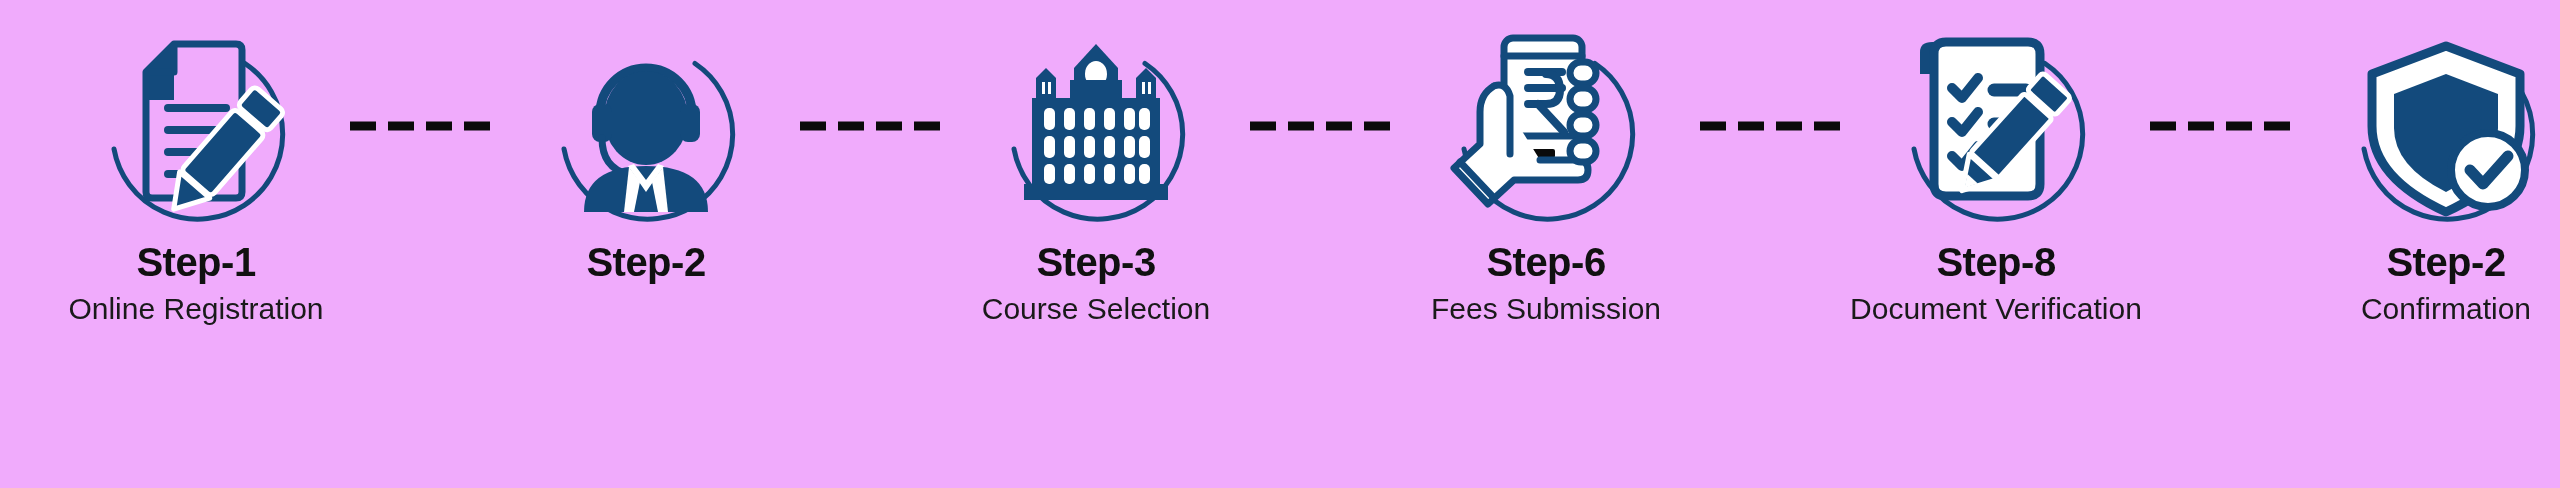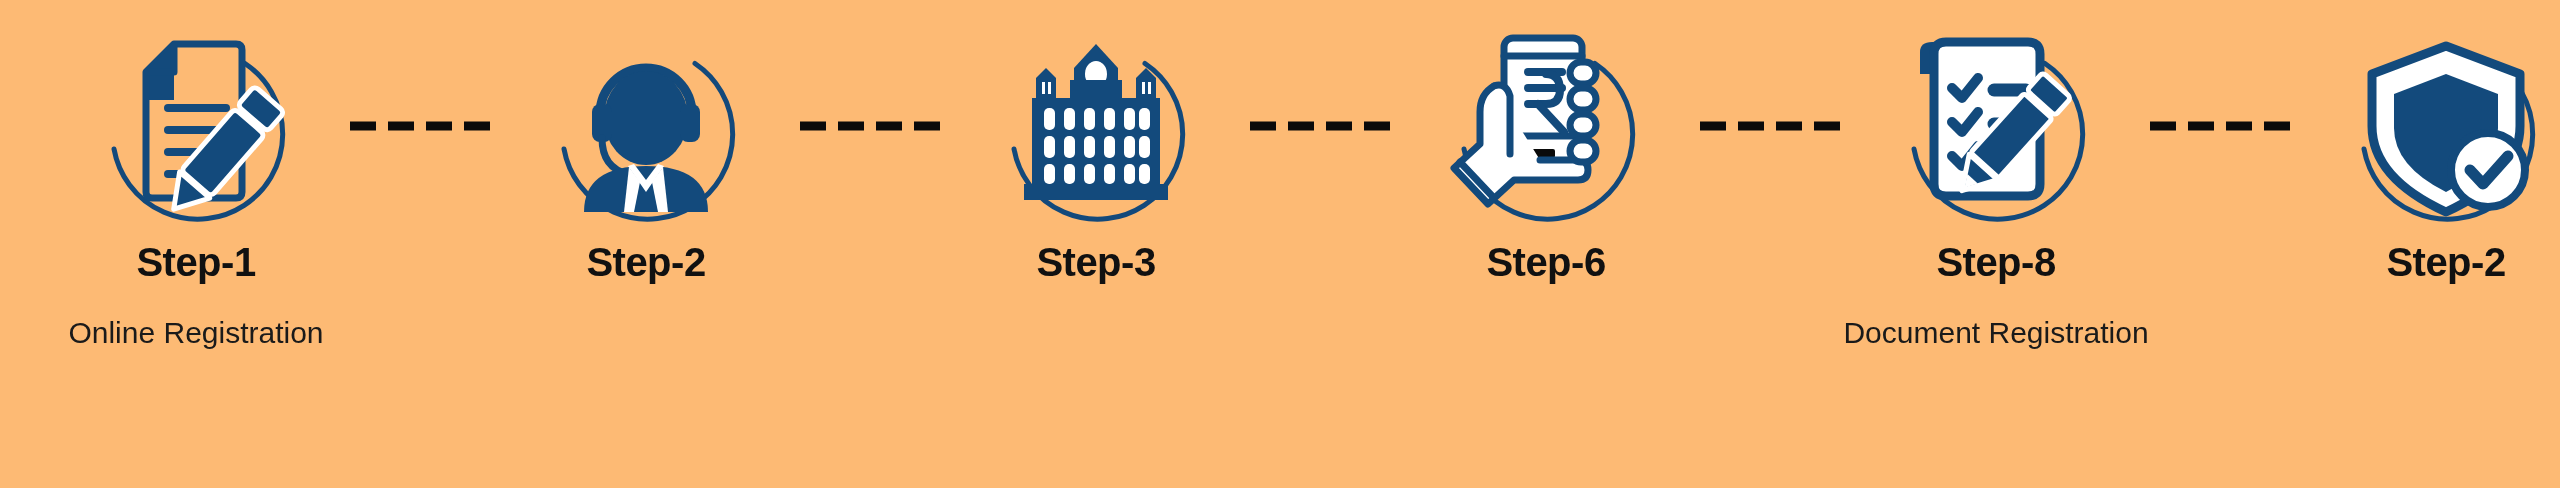--- a/index.html
+++ b/index.html
@@ -12,21 +12,21 @@
     width: 2560px;
     height: 488px;
     font-family: "Liberation Sans", sans-serif;
     overflow: hidden;
   }
 
   #process-flow {
     position: relative;
     width: 2560px;
     height: 488px;
-    background: #fdba74;
+    background: #f0abfc;
     display: flex;
     flex-direction: row;
     align-items: flex-start;
     justify-content: flex-start;
   }
 
   .step {
     position: relative;
     width: 300px;
     flex: 0 0 300px;
@@ -53,21 +53,21 @@
     margin-top: 6px;
     font-size: 40px;
     font-weight: bold;
     color: #111111;
     letter-spacing: -0.5px;
     line-height: 1;
     white-space: nowrap;
   }
 
   .step-caption {
-    margin-top: 36px;
+    margin-top: 12px;
     font-size: 30px;
     font-weight: normal;
     color: #1a1a1a;
     line-height: 1;
     white-space: nowrap;
   }
 
   .connector {
     position: relative;
     flex: 0 0 150px;
@@ -210,20 +210,21 @@
             <rect x="78" y="148" width="11" height="20" rx="5"></rect>
             <rect x="98" y="148" width="11" height="20" rx="5"></rect>
             <rect x="118" y="148" width="11" height="20" rx="5"></rect>
             <rect x="138" y="148" width="11" height="20" rx="5"></rect>
             <rect x="153" y="148" width="11" height="20" rx="5"></rect>
           </g>
         </g>
       </svg>
     </div>
     <div class="step-title">Step-3</div>
+    <div class="step-caption">Course Selection</div>
   </div>
 
   <div class="connector">
     <svg class="dashes" viewBox="0 0 150 10" xmlns="http://www.w3.org/2000/svg">
       <line x1="4" y1="5" x2="146" y2="5" stroke="#0a0a0a" stroke-width="9" stroke-linecap="butt" stroke-dasharray="26 12"></line>
     </svg>
   </div>
 
   <div class="step">
     <div class="icon-ring">
@@ -252,20 +253,21 @@
           <line x1="24" y1="146" x2="58" y2="182"></line>
 
           <rect x="134" y="46" width="26" height="22" rx="11" fill="#ffffff"></rect>
           <rect x="134" y="72" width="26" height="22" rx="11" fill="#ffffff"></rect>
           <rect x="134" y="98" width="26" height="22" rx="11" fill="#ffffff"></rect>
           <rect x="134" y="124" width="26" height="22" rx="11" fill="#ffffff"></rect>
         </g>
       </svg>
     </div>
     <div class="step-title">Step-6</div>
+    <div class="step-caption">Fees Submission</div>
   </div>
 
   <div class="connector">
     <svg class="dashes" viewBox="0 0 150 10" xmlns="http://www.w3.org/2000/svg">
       <line x1="4" y1="5" x2="146" y2="5" stroke="#0a0a0a" stroke-width="9" stroke-linecap="butt" stroke-dasharray="26 12"></line>
     </svg>
   </div>
 
   <div class="step">
     <div class="icon-ring">
@@ -293,21 +295,21 @@
           <g transform="rotate(42 122 122)">
             <rect x="104" y="50" width="38" height="24" rx="4" fill="#134a7c" stroke="#ffffff" stroke-width="5"></rect>
             <rect x="104" y="78" width="38" height="80" rx="3" fill="#134a7c" stroke="#ffffff" stroke-width="5"></rect>
             <path d="M 104 160 L 142 160 L 123 192 Z" fill="#134a7c" stroke="#ffffff" stroke-width="5" stroke-linejoin="round"></path>
             <path d="M 116 176 L 130 176 L 123 188 Z" fill="#ffffff"></path>
           </g>
         </g>
       </svg>
     </div>
     <div class="step-title">Step-8</div>
-    <div class="step-caption">Document Registration</div>
+    <div class="step-caption">Document Verification</div>
   </div>
 
   <div class="connector">
     <svg class="dashes" viewBox="0 0 150 10" xmlns="http://www.w3.org/2000/svg">
       <line x1="4" y1="5" x2="146" y2="5" stroke="#0a0a0a" stroke-width="9" stroke-linecap="butt" stroke-dasharray="26 12"></line>
     </svg>
   </div>
 
   <div class="step">
     <div class="icon-ring">
@@ -320,17 +322,18 @@
           <path d="M 110 30 L 184 58 L 184 110 Q 184 162 110 196 Q 36 162 36 110 L 36 58 Z" fill="#ffffff" stroke="#134a7c" stroke-width="9" stroke-linejoin="round"></path>
 
           <path d="M 110 58 L 162 78 L 162 112 Q 162 150 110 176 Q 58 150 58 112 L 58 78 Z" fill="#134a7c"></path>
 
           <circle cx="152" cy="154" r="37" fill="#ffffff" stroke="#134a7c" stroke-width="8"></circle>
           <polyline points="134,154 147,168 172,140" fill="none" stroke="#134a7c" stroke-width="11" stroke-linecap="round" stroke-linejoin="round"></polyline>
         </g>
       </svg>
     </div>
     <div class="step-title">Step-2</div>
+    <div class="step-caption">Confirmation</div>
   </div>
 
   <div class="spacer-right"></div>
 
 </div>
 
 </body></html>

